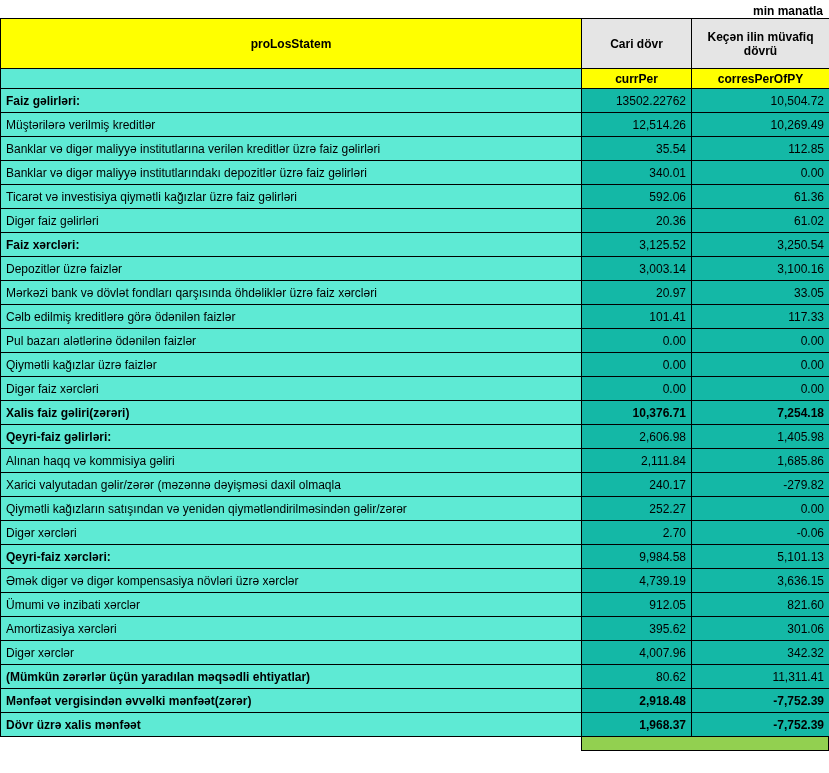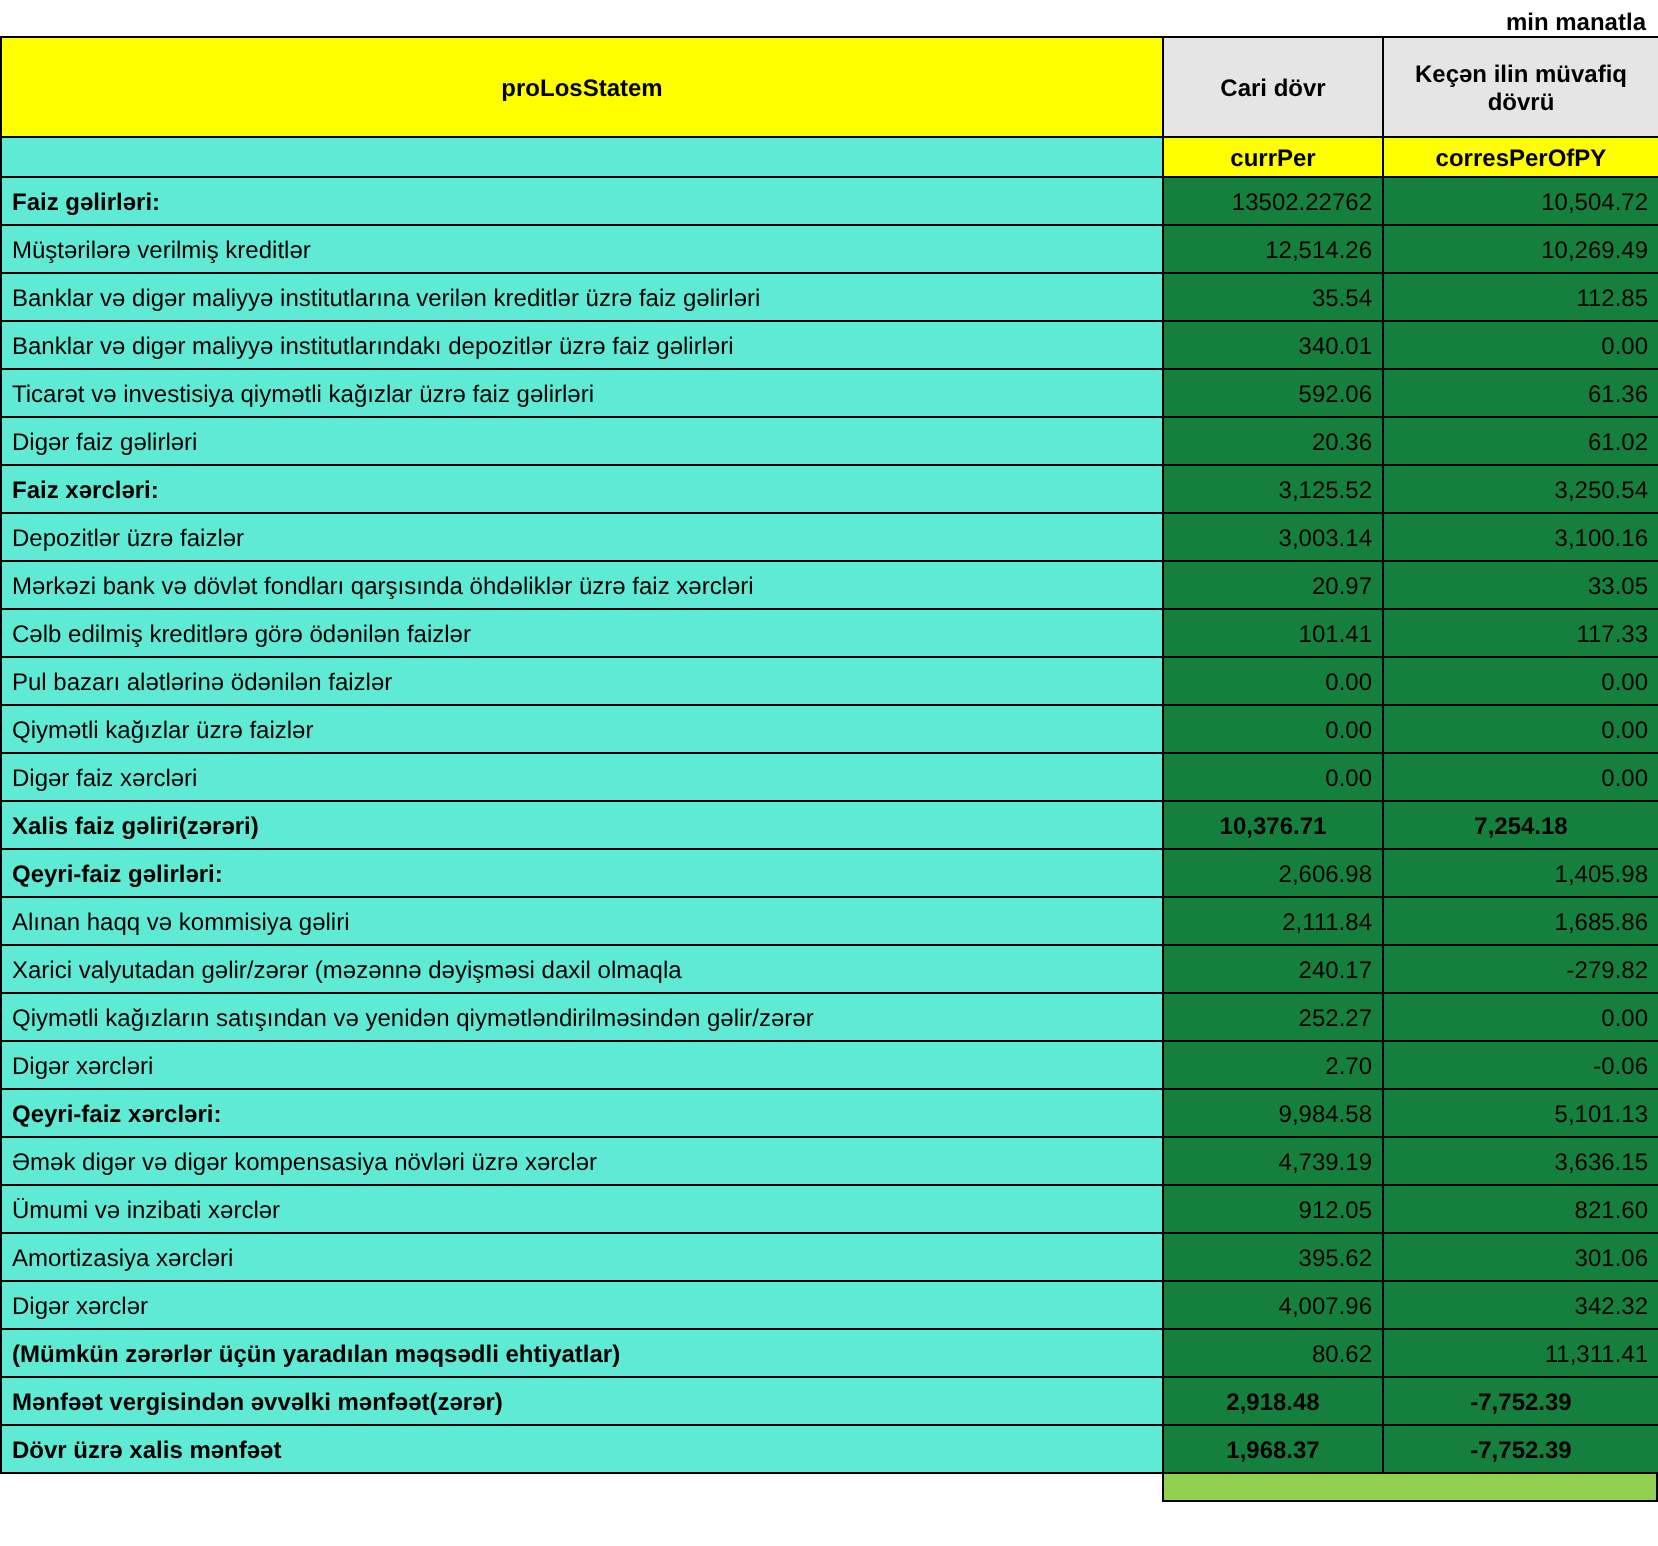--- a/index.html
+++ b/index.html
@@ -74,25 +74,25 @@
     height: 20px;
   }
   .lbl {
     background: #5eead4;
     text-align: left;
     white-space: nowrap;
     overflow: hidden;
   }
   .lbl.bold { font-weight: bold; }
   .val {
-    background: #15803d;
+    background: #14b8a6;
     text-align: right;
     white-space: nowrap;
   }
-  .val.bold { font-weight: bold; text-align: center; }
+  .val.bold { font-weight: bold; }
   tr.datarow { height: 24px; }
   .footer-strip {
     height: 14px;
     background: #ffffff;
   }
   .footer-strip .green-tail {
     margin-left: 581px;
     width: 248px;
     height: 14px;
     background: #92d050;

